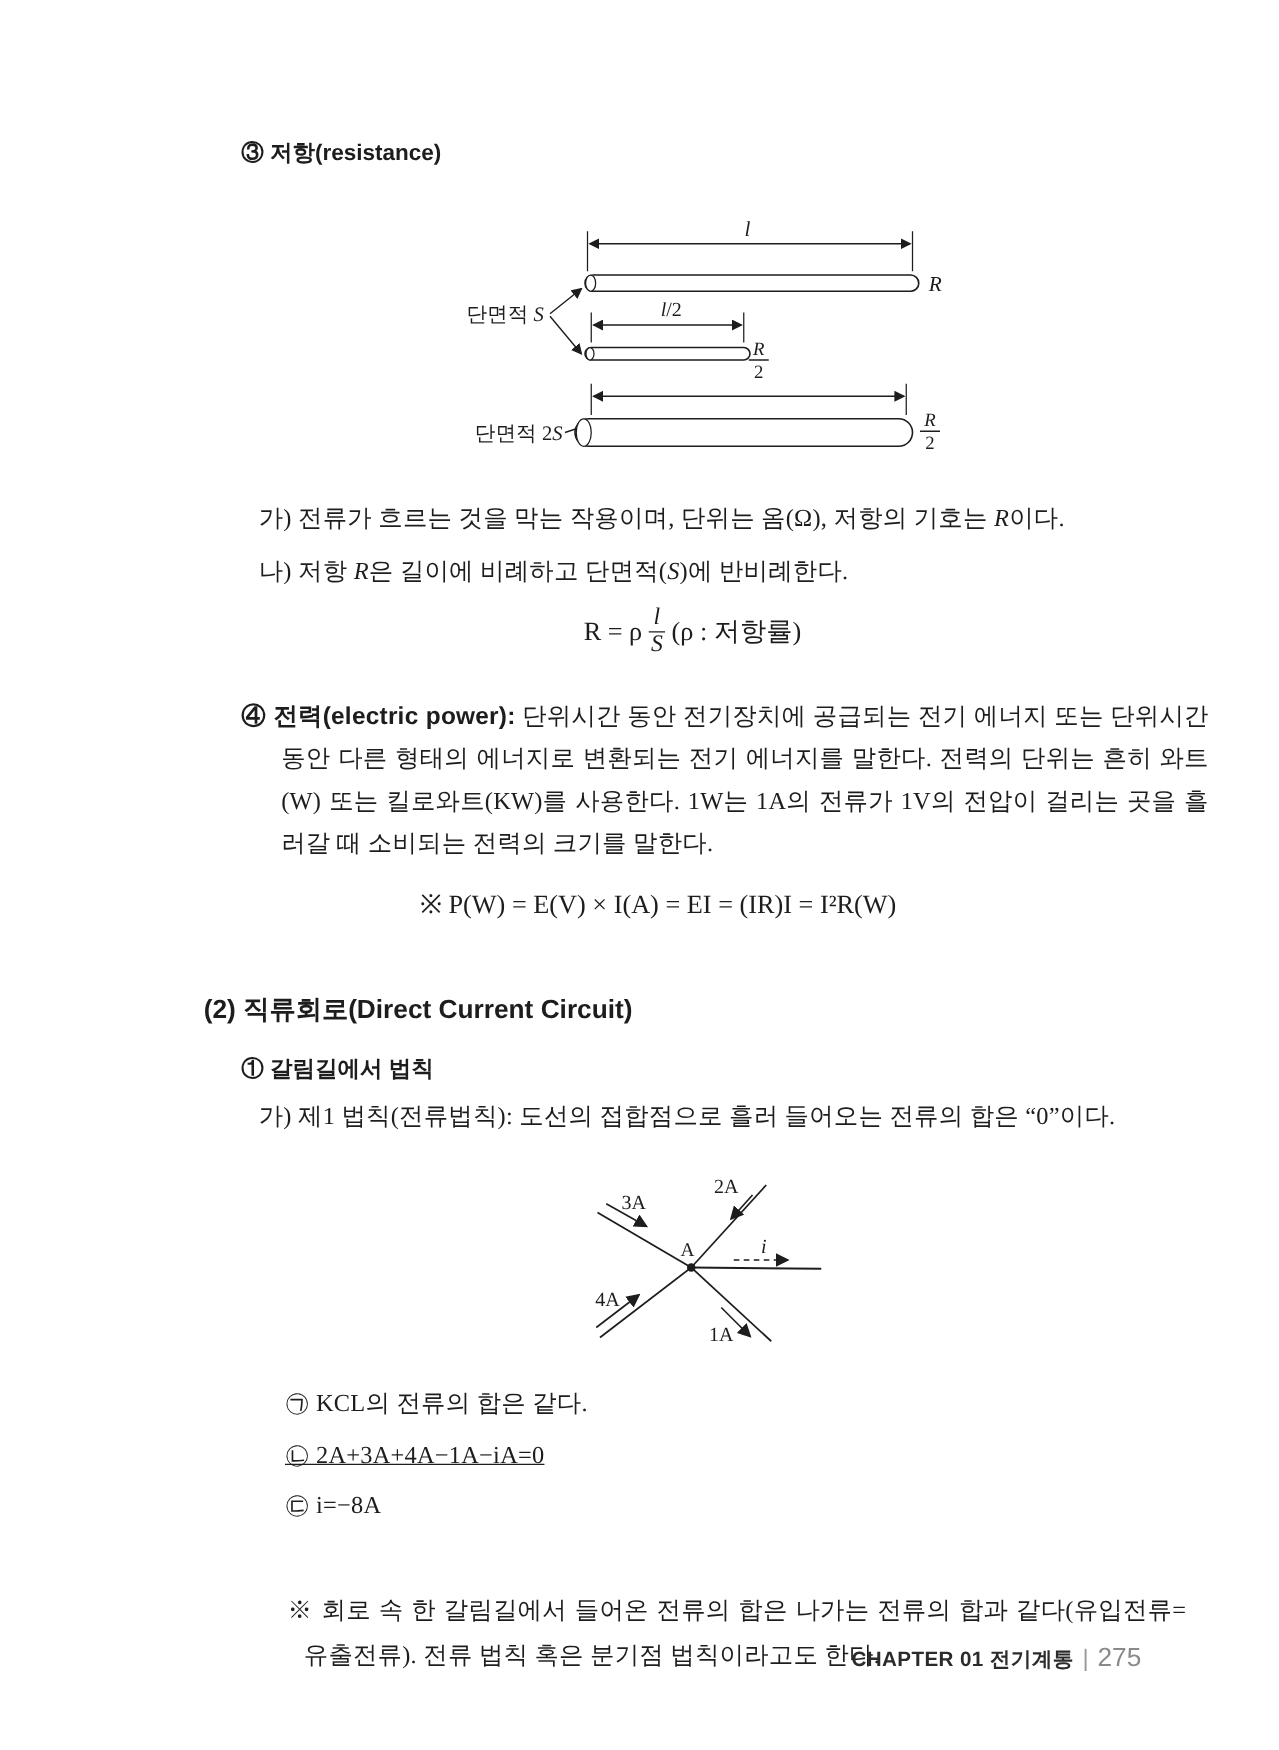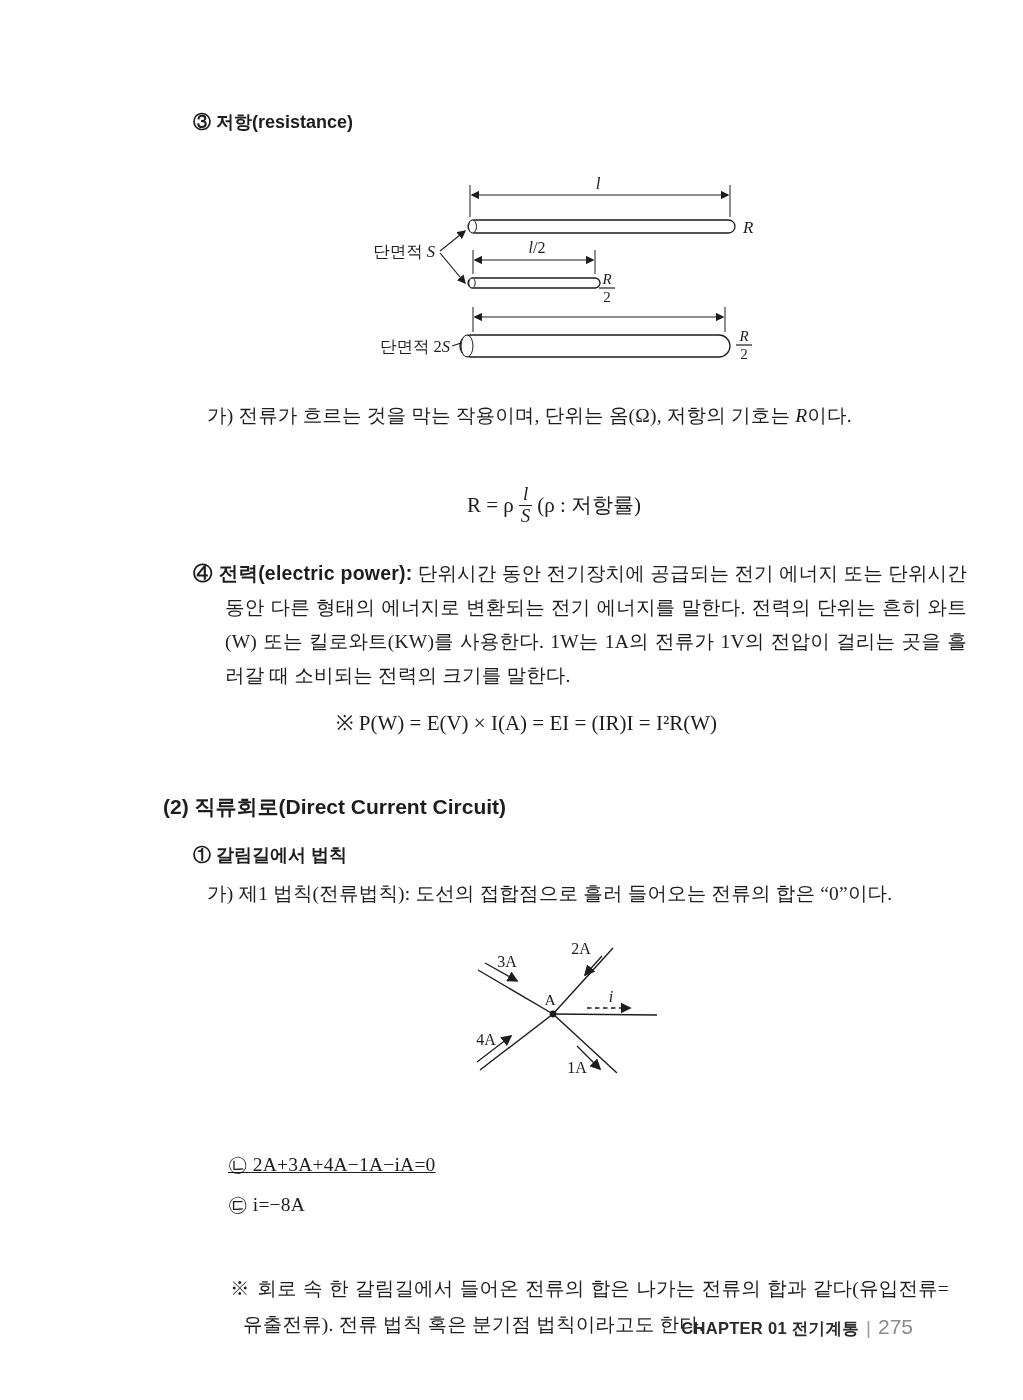--- a/index.html
+++ b/index.html
@@ -98,20 +98,21 @@
       <g>
         <text x="389" y="169" text-anchor="middle" font-size="15" font-style="italic" font-family="Liberation Serif, serif">R</text>
         <line x1="381" y1="173" x2="397" y2="173" stroke="#1d1d1d" stroke-width="1.2"></line>
         <text x="389" y="187" text-anchor="middle" font-size="15" font-family="Liberation Serif, serif">2</text>
       </g>
     </g>
   </svg>
 
   <div class="abs serif body-text" style="left:207px; top:402px;"><span>가) 전류가 흐르는 것을 막는 작용이며, 단위는 옴(Ω), 저항의 기호는 </span><span class="mvar">R</span><span>이다.</span></div>
 
+  <div class="abs serif body-text" style="left:207px; top:444px;"><span>나) 저항 </span><span class="mvar">R</span><span>은 길이에 비례하고 단면적(</span><span class="mvar">S</span><span>)에 반비례한다.</span></div>
 
   <div class="abs formula-row" style="left:0px; top:484px; padding-left:85px; box-sizing:border-box;">
     <span class="formula it">R = ρ</span>
     <span class="frac">
       <span class="num serif">l</span>
       <span class="bar"></span>
       <span class="den serif">S</span>
     </span>
     <span class="formula">(ρ : 저항률)</span>
   </div>
@@ -150,20 +151,21 @@
     <circle cx="98" cy="84" r="3.4" fill="#1d1d1d"></circle>
 
     <text x="52" y="37" text-anchor="middle" font-size="16" font-family="Liberation Serif, serif">3A</text>
     <text x="126" y="24" text-anchor="middle" font-size="16" font-family="Liberation Serif, serif">2A</text>
     <text x="31" y="115" text-anchor="middle" font-size="16" font-family="Liberation Serif, serif">4A</text>
     <text x="122" y="143" text-anchor="middle" font-size="16" font-family="Liberation Serif, serif">1A</text>
     <text x="95" y="75" text-anchor="middle" font-size="15.5" font-family="Liberation Serif, serif">A</text>
     <text x="156" y="72" text-anchor="middle" font-size="16" font-style="italic" font-family="Liberation Serif, serif">i</text>
   </svg>
 
+  <div class="abs serif body-text" style="left:228px; top:1110px;">㉠ KCL의 전류의 합은 같다.</div>
   <div class="abs serif body-text" style="left:228px; top:1151px;text-decoration:underline;">㉡ 2A+3A+4A−1A−iA=0</div>
   <div class="abs serif body-text" style="left:228px; top:1191px;">㉢ i=−8A</div>
 
   <div class="abs serif note-block" style="left:230px; top:1226px;margin-top:45px;">※ 회로 속 한 갈림길에서 들어온 전류의 합은 나가는 전류의 합과 같다(유입전류= 유출전류). 전류 법칙 혹은 분기점 법칙이라고도 한다.</div>
 
   <div class="abs footer" style="right:110px; top:1315px;">
     <span class="chap">CHAPTER 01 전기계통</span><span class="sep">|</span><span class="pg">275</span>
   </div>
 
 </div>

